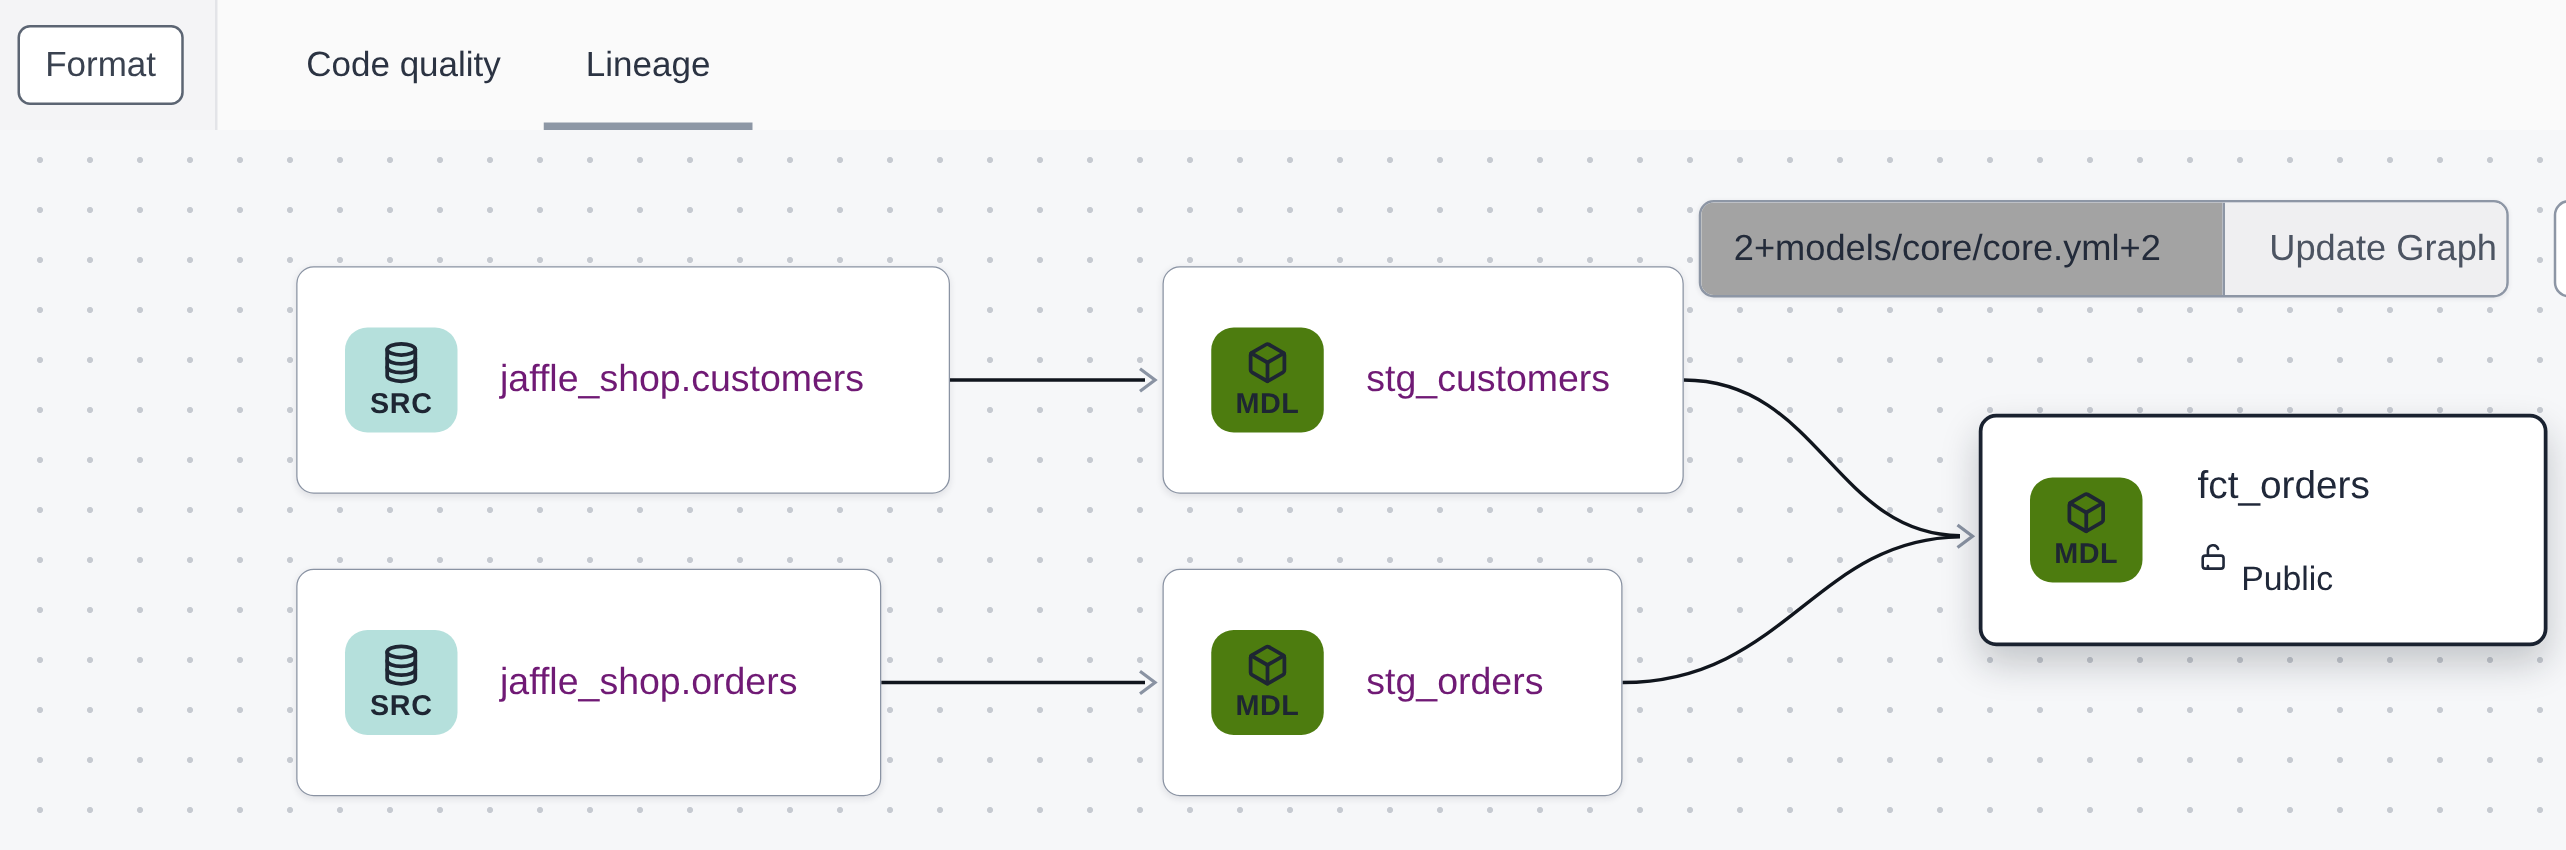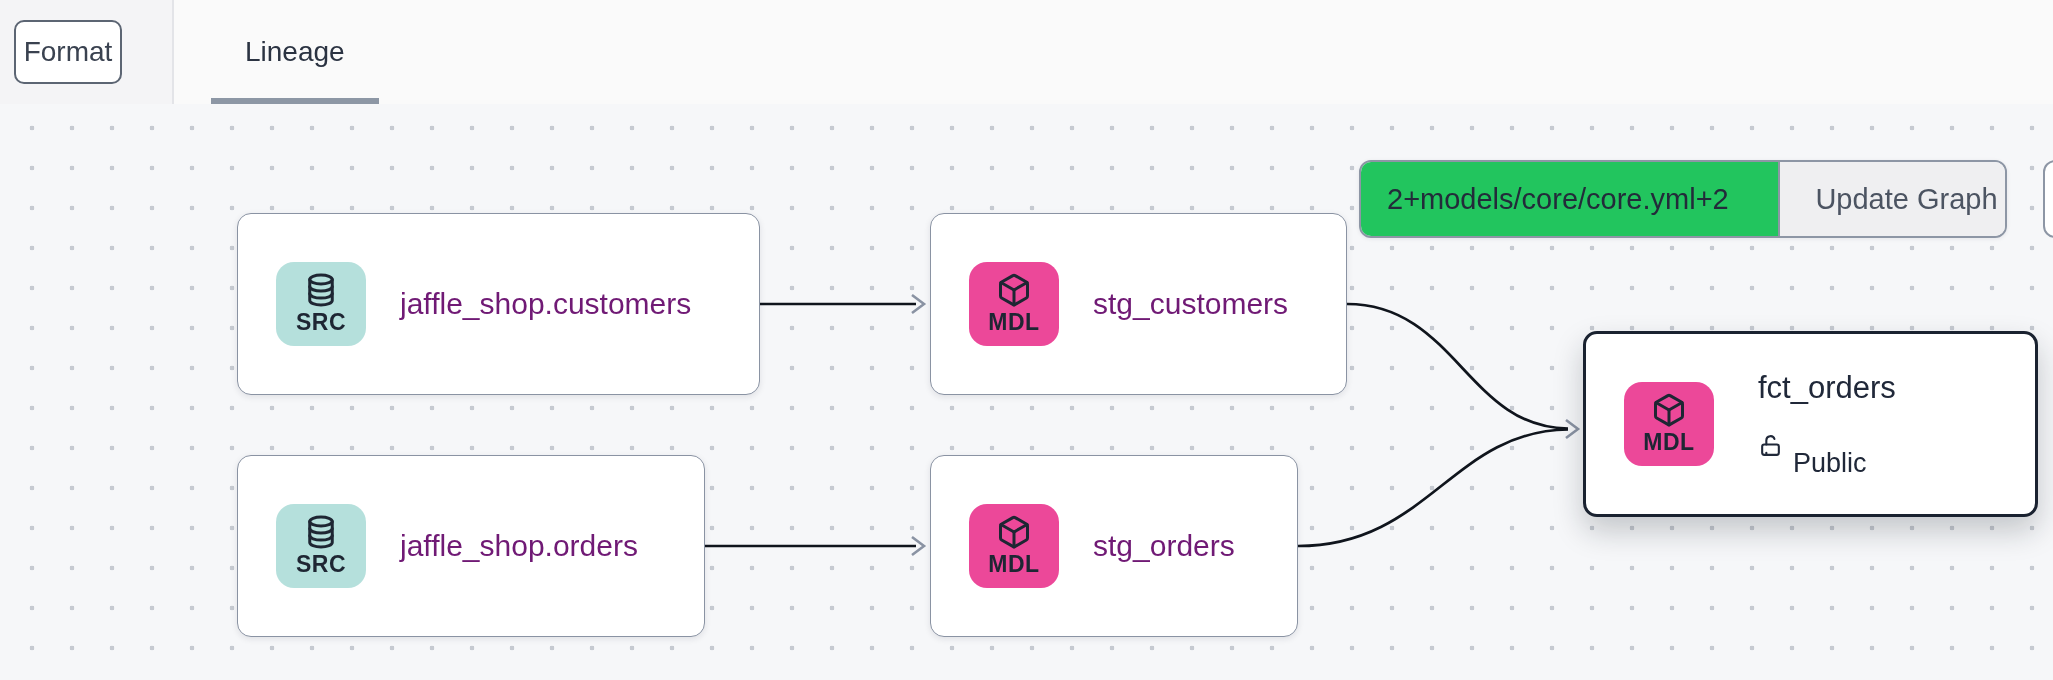--- a/index.html
+++ b/index.html
@@ -6,21 +6,21 @@
   html,body { width:2053px; height:680px; }
   body { font-family:"Liberation Sans","DejaVu Sans",sans-serif; color:#1e2635; }
 
   .app { position:relative; width:2053px; height:680px; overflow:hidden; background:#f6f7f9; }
 
   
   .topbar { position:absolute; top:0; left:0; width:2053px; height:104px;
             background:#fafafa; display:flex; align-items:stretch; }
   .topbar-left { width:172px; background:#f4f4f6; display:flex; align-items:center; }
   .topbar-divider { width:2px; background:#e3e4e8; }
-  .format-btn { margin-left:14px; width:108px; height:64px; background:#ffffff;
+  .format-btn { margin-left:14px; width:133px; height:64px; background:#ffffff;
                 border:2px solid #5c6573; border-radius:10px; font-size:28px;
                 color:#3a4250; font-family:inherit; cursor:pointer; }
   .tabs { display:flex; margin-left:37px; height:104px; }
   .tab { position:relative; display:flex; align-items:center; justify-content:center;
          padding:0 34px; font-size:28px; color:#2b3342; cursor:pointer; }
   .tab-underline { position:absolute; left:0; bottom:0; width:100%; height:6px;
                    background:#8d97a5; display:none; }
   .tab.active .tab-underline { display:block; }
 
   
@@ -31,52 +31,56 @@
   .edges { position:absolute; top:0; left:0; width:2053px; height:576px; pointer-events:none; }
 
   
   .node { position:absolute; background:#ffffff; border:1.8px solid #8a93a3; border-radius:14px;
           display:flex; align-items:center; padding-left:38px; gap:34px;
           box-shadow:0 2px 6px rgba(25,31,46,0.10); cursor:pointer; }
   .node.selected { border:3.5px solid #1a2230; box-shadow:0 14px 30px rgba(20,26,38,0.22); gap:44px; }
   .badge { width:90px; height:84px; border-radius:18px; flex:0 0 auto;
            display:flex; flex-direction:column; align-items:center; justify-content:center; gap:1px; }
   .badge-src { background:#b5e0dc; }
-  .badge-mdl { background:#ec4899; }
+  .badge-mdl { background:#4d7c0f; }
   .badge svg { width:36px; height:36px; stroke:#1e2633; }
   .badge-text { font-size:23px; font-weight:600; letter-spacing:0.5px; color:#1e2633; }
   .node-label { font-size:30px; color:#701a75; white-space:nowrap; }
   .node-text-col { display:flex; flex-direction:column; gap:6px; }
   .node-title { font-size:31px; color:#202839; white-space:nowrap; }
   .access-row { display:flex; align-items:center; gap:10px; }
   .access-row svg { width:25px; height:25px; stroke:#202839; }
   .access-label { font-size:27px; color:#202839;margin-top:36px; }
 
   
   .selector-group { position:absolute; left:1359px; top:56px; width:648px; height:78px;
                     border:2px solid #8d96a5; border-radius:12px; background:#ffffff;
                     display:flex; overflow:hidden; box-shadow:0 1px 4px rgba(25,31,46,0.08); }
   .selector-input { flex:1; display:flex; align-items:center; padding-left:26px;
-                    font-size:29px; color:#232b3a; white-space:nowrap; background:#22c55e; }
+                    font-size:29px; color:#232b3a; white-space:nowrap; background:#a3a3a3; }
   .update-graph-btn { width:227px; background:#efeff1; border:none; border-left:2px solid #8d96a5;
                       font-size:29px; color:#4c5462; font-family:inherit; cursor:pointer;padding-left:28px; }
   .clipped-control { position:absolute; left:2043px; top:56px; width:44px; height:78px;
                      border:2px solid #8d96a5; border-radius:12px; background:#ffffff; }
 </style>
 </head>
 <body>
 
 <div class="app">
 
   <header class="topbar">
     <div class="topbar-left">
       <button class="format-btn">Format</button>
     </div>
     <div class="topbar-divider"></div>
     <nav class="tabs">
+      <div class="tab">
+        <span>Code quality</span>
+
+      </div>
       <div class="tab active">
         <span>Lineage</span>
         <div class="tab-underline"></div>
       </div>
     </nav>
   </header>
 
   <div class="canvas">
 
     <svg class="edges" viewBox="0 0 2053 576" fill="none">

